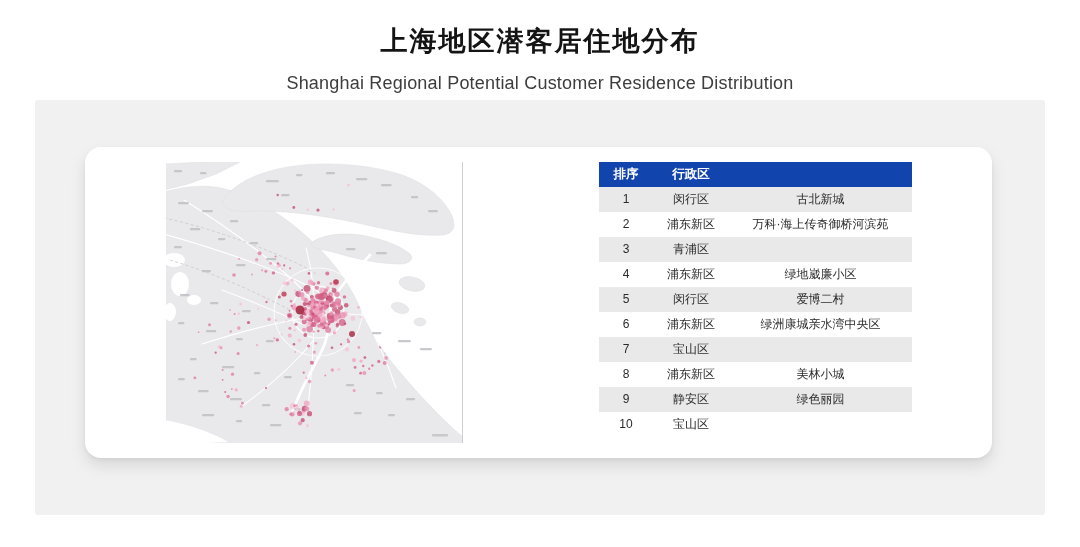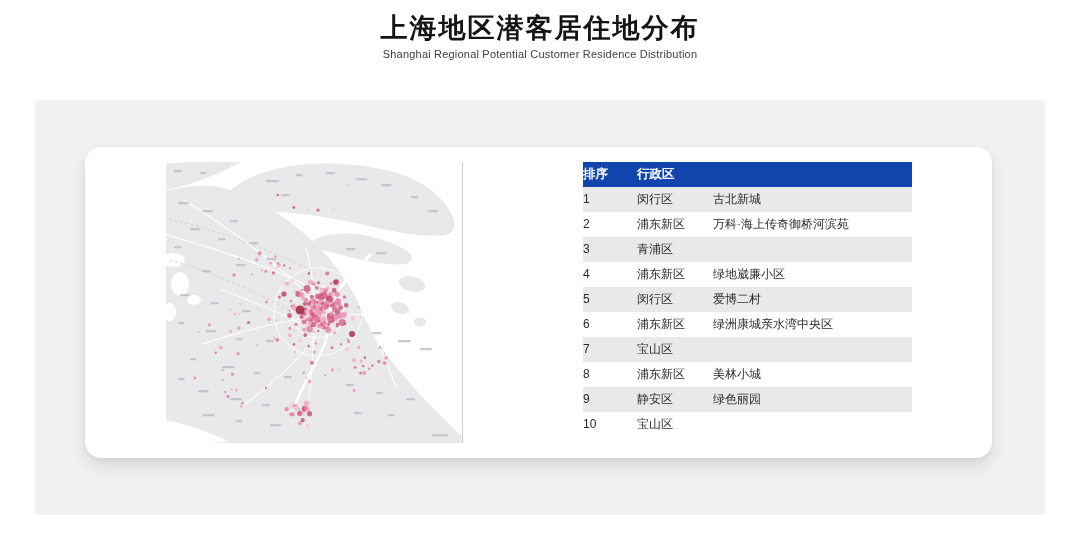--- a/index.html
+++ b/index.html
@@ -8,41 +8,41 @@
     --table-header-bg:#1144ad; --table-header-text:#ffffff;
     --table-stripe:#e9e9ea; --table-text:#2b2b2b;
     --map-land:#e9e9eb; --map-coast:#dddde0; --map-rail:#c3c3c7;
     --map-spine:#cfcfcf; --label-mark:#bfbfc4;
   }
   *{margin:0;padding:0;box-sizing:border-box;}
   html,body{background:var(--page-bg);}
   body{font-family:"Liberation Sans","DejaVu Sans",sans-serif;}
   .page{position:relative;width:1080px;height:547px;background:var(--page-bg);overflow:hidden;}
 
-  .header{position:absolute;left:0;top:11px;width:1080px;text-align:center;}
+  .header{position:absolute;left:0;top:24px;width:1080px;text-align:center;}
   .title{font-size:27px;font-weight:bold;color:var(--title-color);letter-spacing:2px;line-height:34px;}
-  .subtitle{margin-top:3px;font-size:11px;color:var(--subtitle-color);letter-spacing:.2px;}
+  .subtitle{margin-top:15px;font-size:18px;color:var(--subtitle-color);letter-spacing:.2px;}
 
   .panel{position:absolute;left:35px;top:100px;width:1010px;height:415px;
          background:var(--panel-bg);border-radius:3px;}
   .card{position:absolute;left:50px;top:47px;width:907px;height:311px;
         background:var(--card-bg);border-radius:16px;
         box-shadow:0 8px 16px rgba(0,0,0,.10),0 2px 4px rgba(0,0,0,.05);}
 
   .map-wrap{position:absolute;left:81px;top:15px;width:297px;height:281px;
             border-right:1px solid var(--map-spine);}
   .map-wrap svg{display:block;}
   .land{fill:var(--map-land);stroke:var(--map-coast);stroke-width:.5;}
   .water-patch{fill:#ffffff;stroke:none;}
   .road{stroke:#ffffff;stroke-width:1.1;fill:none;stroke-linecap:round;}
   .rail{stroke:var(--map-rail);stroke-width:.7;fill:none;stroke-dasharray:3 2.5;}
   .river{stroke:#ffffff;stroke-width:2.8;fill:none;stroke-linecap:round;}
 
   .table{position:absolute;left:498px;top:15px;width:329px;font-size:12px;color:var(--table-text);}
-  .tr{display:flex;height:25px;line-height:25px;}
+  .tr{display:flex;height:25px;line-height:25px;text-align:center;margin-left:16px;}
   .tr.thead{background:var(--table-header-bg);color:var(--table-header-text);font-weight:bold;font-size:12.5px;}
   .tr:nth-child(even){background:var(--table-stripe);}
   .td{overflow:hidden;white-space:nowrap;}
   .c0{width:54px;}.c1{width:76px;}.c2{flex:1;}
 </style>
 </head>
 <body>
 
 <div class="page">
 

